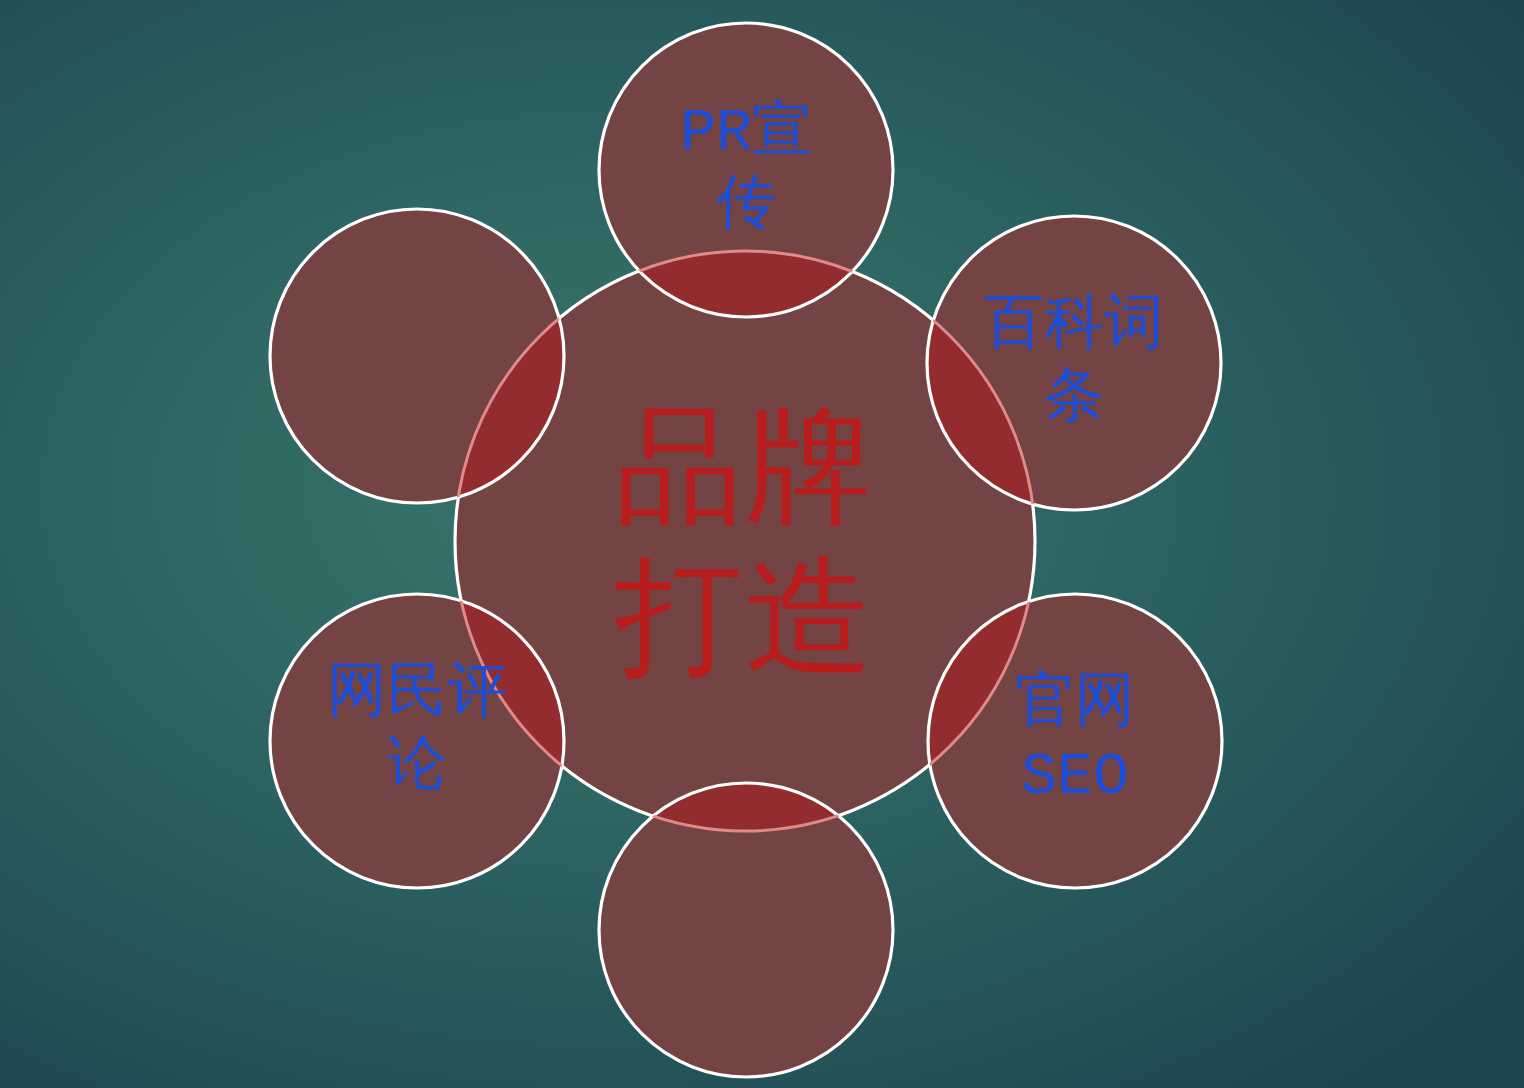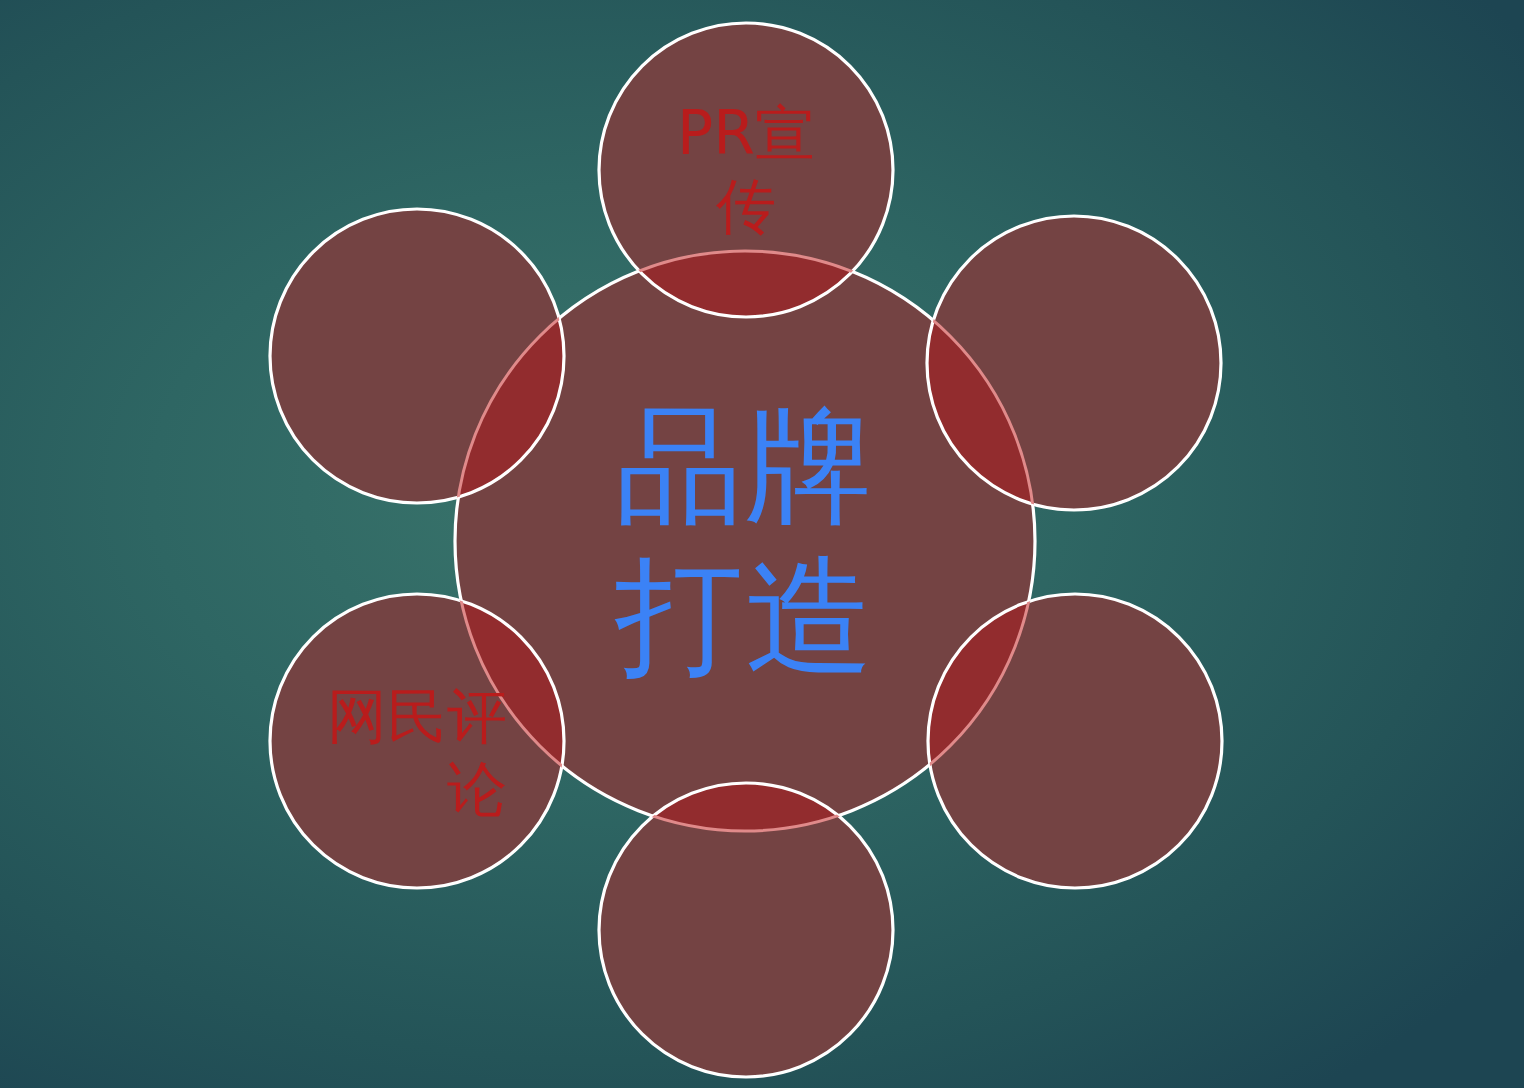--- a/index.html
+++ b/index.html
@@ -19,28 +19,29 @@
       left: 0; top: 0;
       width: 1524px; height: 1088px;
     }
     svg.diagram {
       position: absolute;
       left: 0; top: 0;
       width: 1524px; height: 1088px;
     }
     .label {
       position: absolute;
-      color: #b91c1c;
+      color: #1d4ed8;
       text-align: center;
       display: flex;
       align-items: center;
       justify-content: center;
       line-height: 1.22;
       white-space: pre-line;
       pointer-events: none;
+      font-family: Liberation Mono, monospace;
     }
     .label-center {
       font-family: "DejaVu Serif", "Liberation Serif", serif;
       font-size: 128px;
       line-height: 1.18;
       letter-spacing: 2px;
     }
     .label-node {
       font-size: 60px;
     }
@@ -96,20 +97,24 @@
         <circle cx="1074" cy="363" r="147" fill="none" stroke="#ffffff" stroke-width="3.2"></circle>
         <circle cx="1075" cy="741" r="147" fill="none" stroke="#ffffff" stroke-width="3.2"></circle>
         <circle cx="746" cy="930" r="147" fill="none" stroke="#ffffff" stroke-width="3.2"></circle>
         <circle cx="417" cy="741" r="147" fill="none" stroke="#ffffff" stroke-width="3.2"></circle>
         <circle cx="417" cy="356" r="147" fill="none" stroke="#ffffff" stroke-width="3.2"></circle>
         <circle cx="745" cy="541" r="290" fill="none" stroke="#ffffff" stroke-width="3.2" mask="url(#mask-outside-nodes)"></circle>
         <circle cx="745" cy="541" r="290" fill="none" stroke="#e08a8a" stroke-width="3" mask="url(#mask-inside-nodes)"></circle>
       </g>
   </svg>
 
-  <div class="label label-center" id="center-label" style="left: 513px; top: 251px; width: 464px; height: 580px; color: #3b82f6;">品牌
+  <div class="label label-center" id="center-label" style="left: 513px; top: 251px; width: 464px; height: 580px; color: #b91c1c;">品牌
 打造</div>
 
   <div class="label label-node" id="node-label-0" style="left: 621.05px; top: 23px; width: 249.9px; height: 294px;">PR宣
 传</div>
-  <div class="label label-node" id="node-label-4" style="left: 292.05px; top: 606px; width: 249.9px; height: 294px; text-align: right;">网民评
+  <div class="label label-node" id="node-label-1" style="left: 949.05px; top: 216px; width: 249.9px; height: 294px;">百科词
+条</div>
+  <div class="label label-node" id="node-label-2" style="left: 950.05px; top: 594px; width: 249.9px; height: 294px;">官网
+SEO</div>
+  <div class="label label-node" id="node-label-4" style="left: 292.05px; top: 584px; width: 249.9px; height: 294px;">网民评
 论</div>
 </div>
 
 </body></html>

